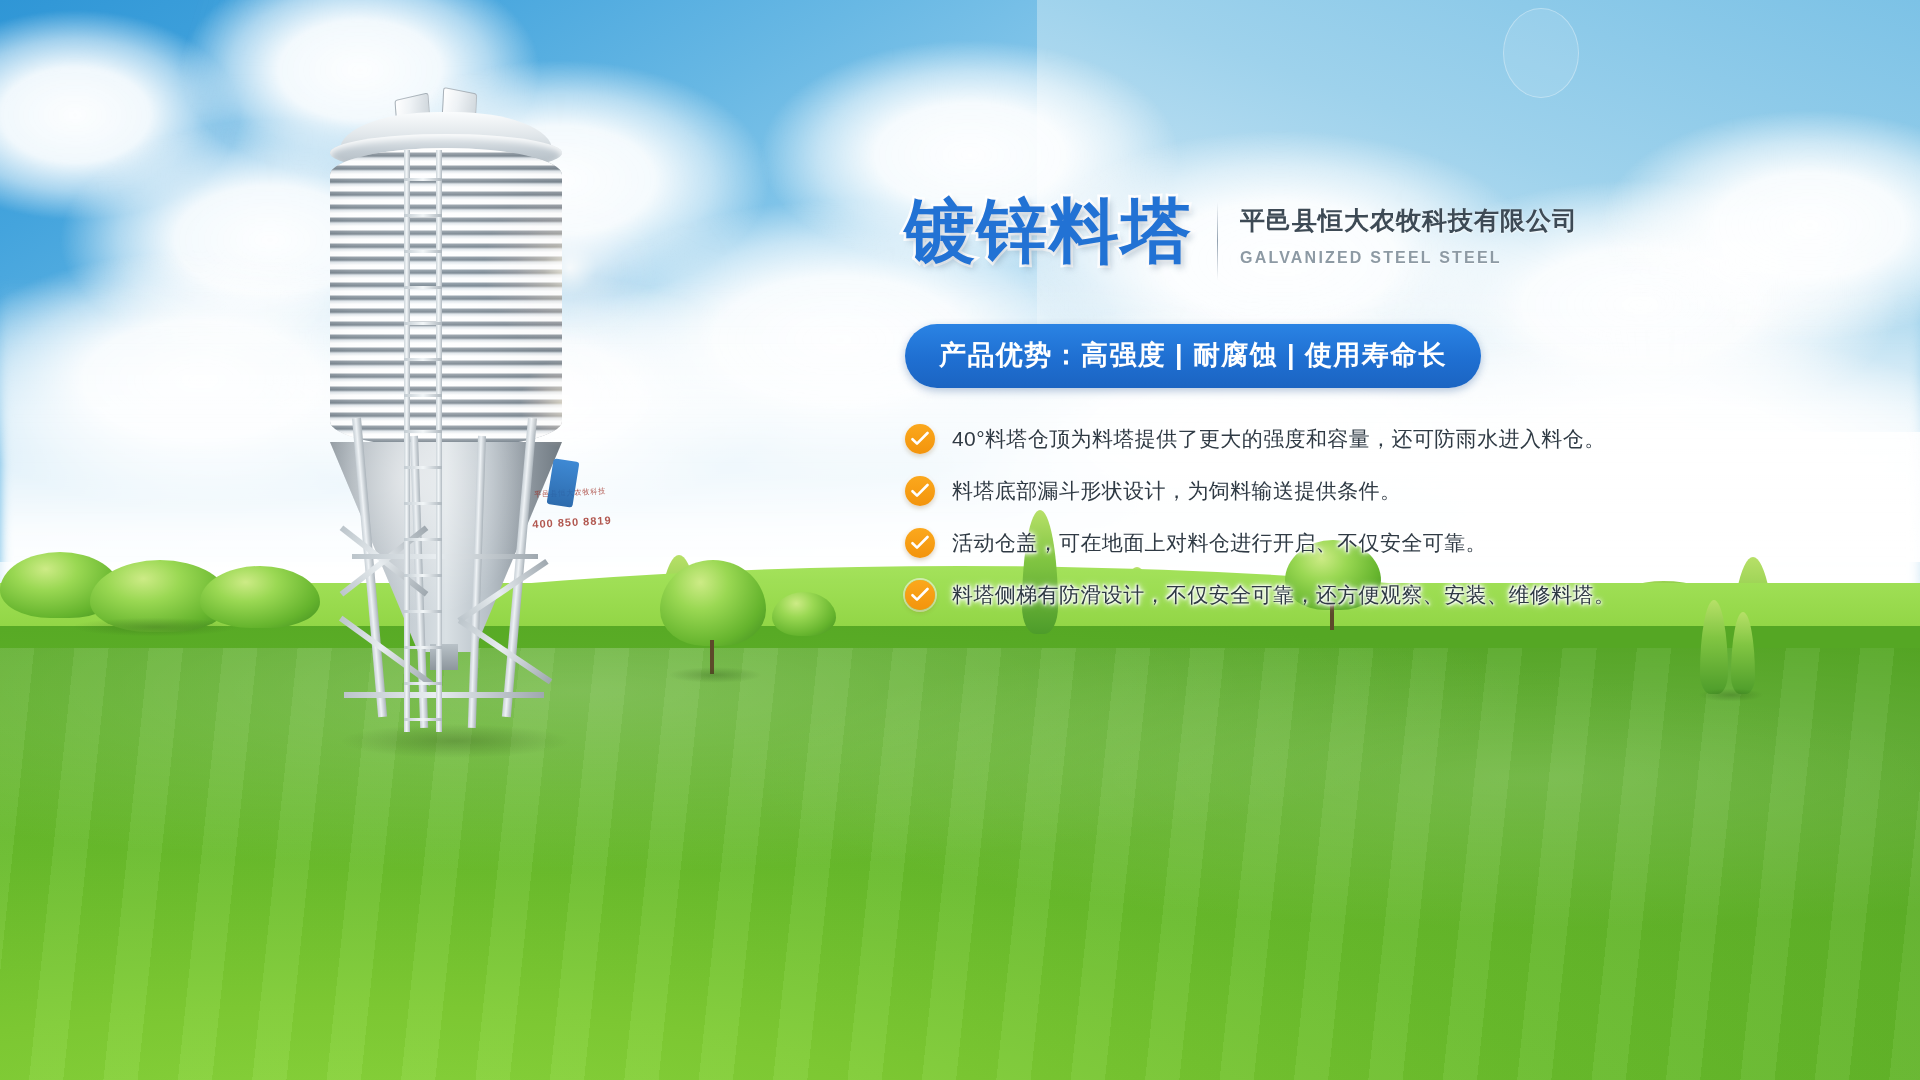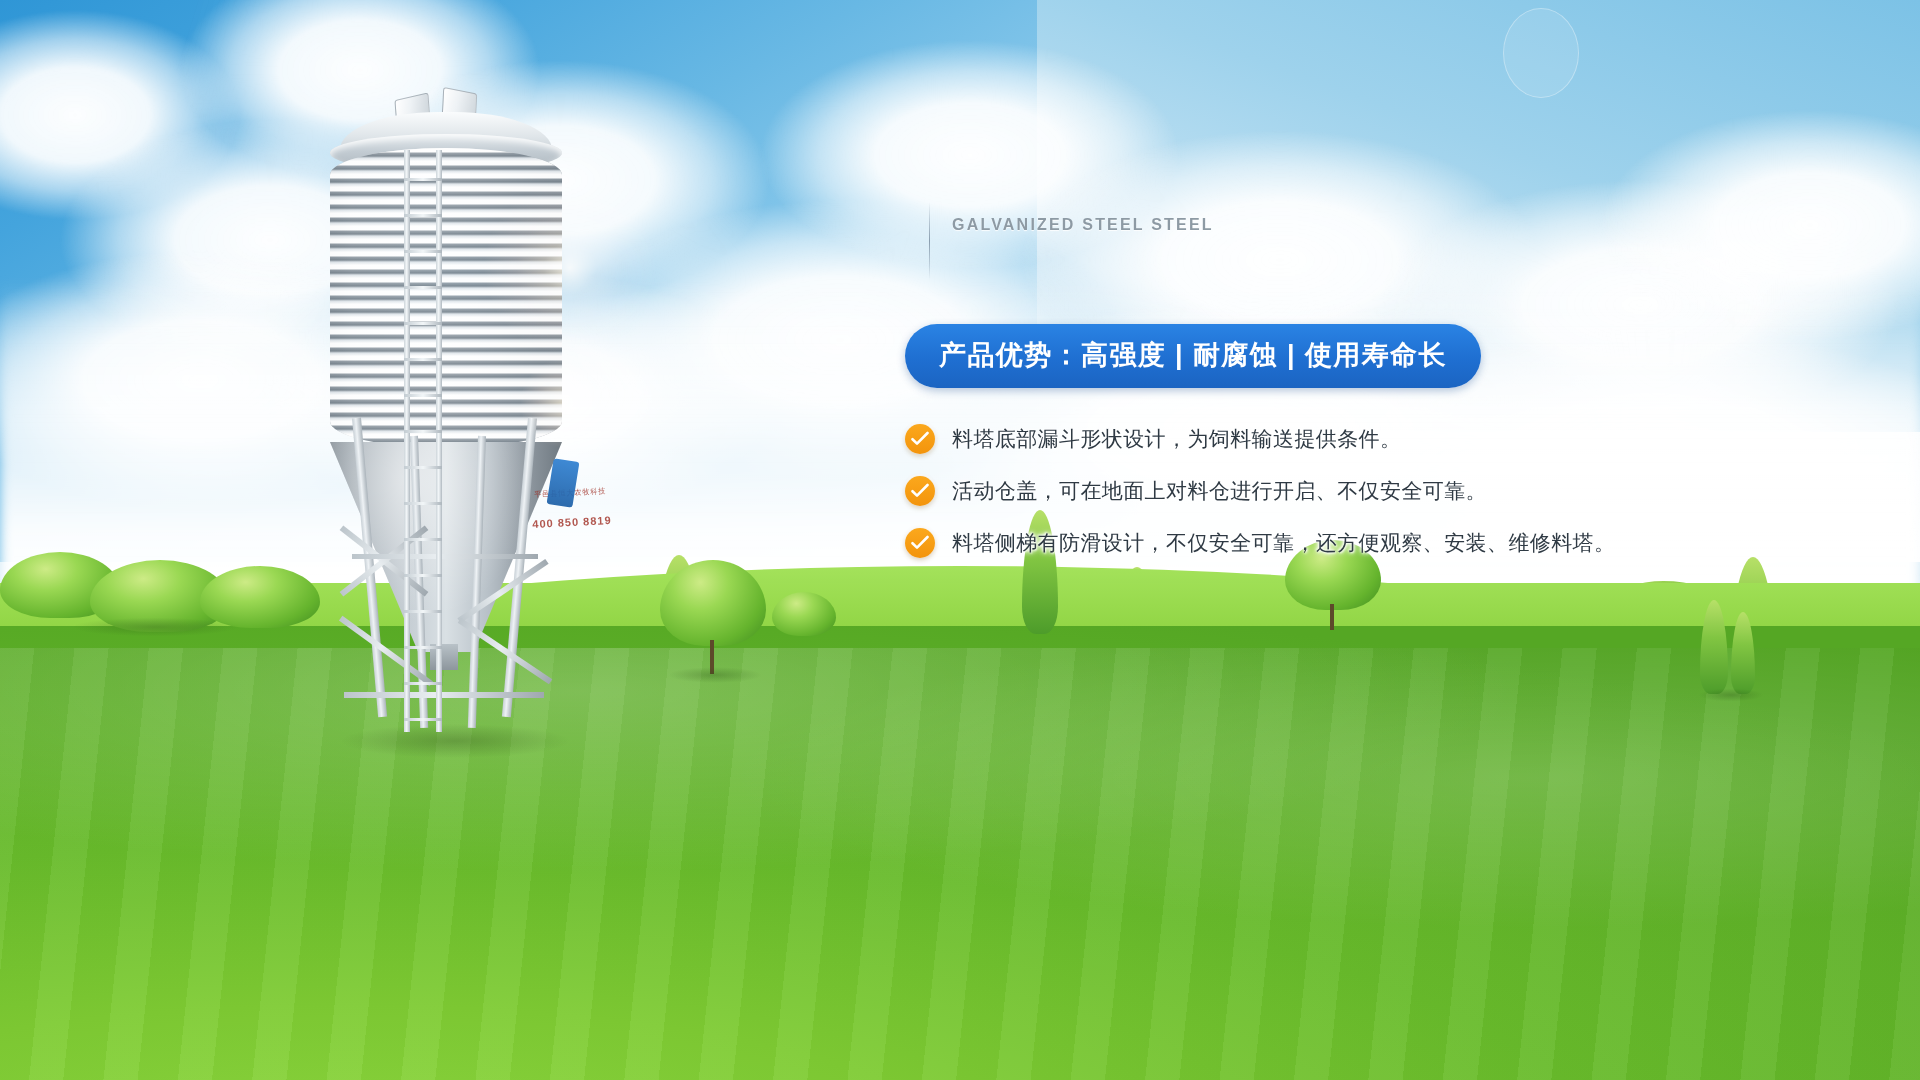--- a/index.html
+++ b/index.html
@@ -449,31 +449,41 @@
     <div class="ladder-rung" style="left:104px; top:594px; width:38px;"></div>
     <div class="ladder-rung" style="left:104px; top:630px; width:38px;"></div>
 
     <div class="flare"></div>
     <div class="flare-2"></div>
   </div>
 
   <div class="panel">
 
     <div class="headline-row">
+      <div class="headline">镀锌料塔</div>
       <div class="divider-v"></div>
       <div class="company-block">
+        <div class="company-name">平邑县恒大农牧科技有限公司</div>
         <div class="company-en">GALVANIZED STEEL STEEL</div>
       </div>
     </div>
 
     <div class="badge">产品优势：高强度 | 耐腐蚀 | 使用寿命长</div>
 
     <div class="bullets">
 
 
+      <div class="bullet">
+        <span class="check">
+          <svg width="18" height="16" viewBox="0 0 18 16" aria-hidden="true">
+              <path d="M1.5 8.2 L6 12.6 L16.5 2" fill="none" stroke="#ffffff" stroke-width="2.6" stroke-linecap="round" stroke-linejoin="round"></path>
+            </svg>
+        </span>
+        <span class="bullet-text">40°料塔仓顶为料塔提供了更大的强度和容量，还可防雨水进入料仓。</span>
+      </div>
 
       <div class="bullet">
         <span class="check">
           <svg width="18" height="16" viewBox="0 0 18 16" aria-hidden="true">
               <path d="M1.5 8.2 L6 12.6 L16.5 2" fill="none" stroke="#ffffff" stroke-width="2.6" stroke-linecap="round" stroke-linejoin="round"></path>
             </svg>
         </span>
         <span class="bullet-text">料塔底部漏斗形状设计，为饲料输送提供条件。</span>
       </div>
 

